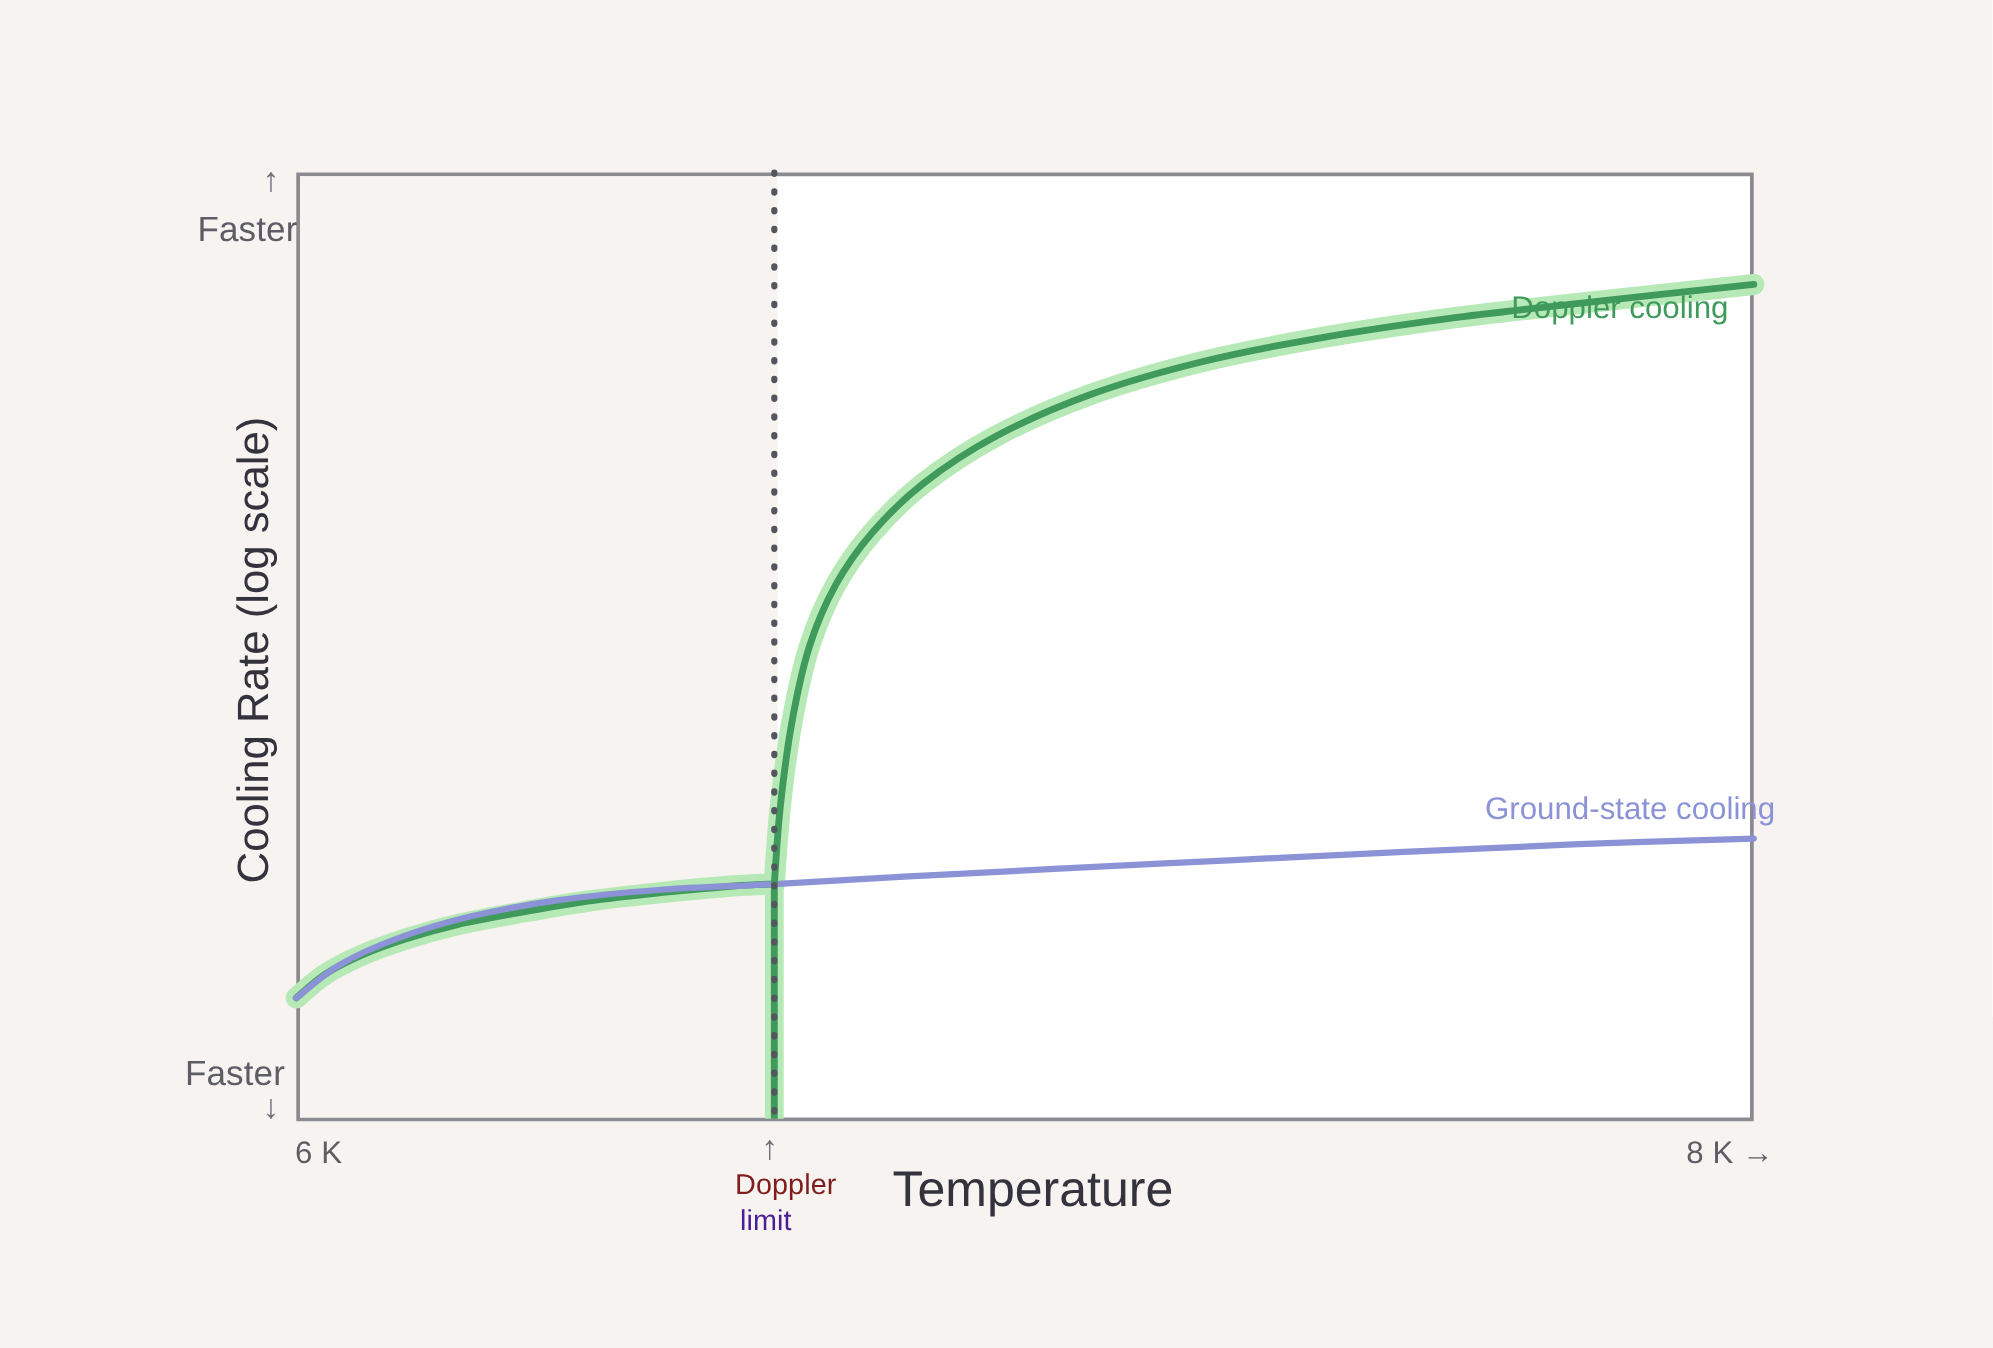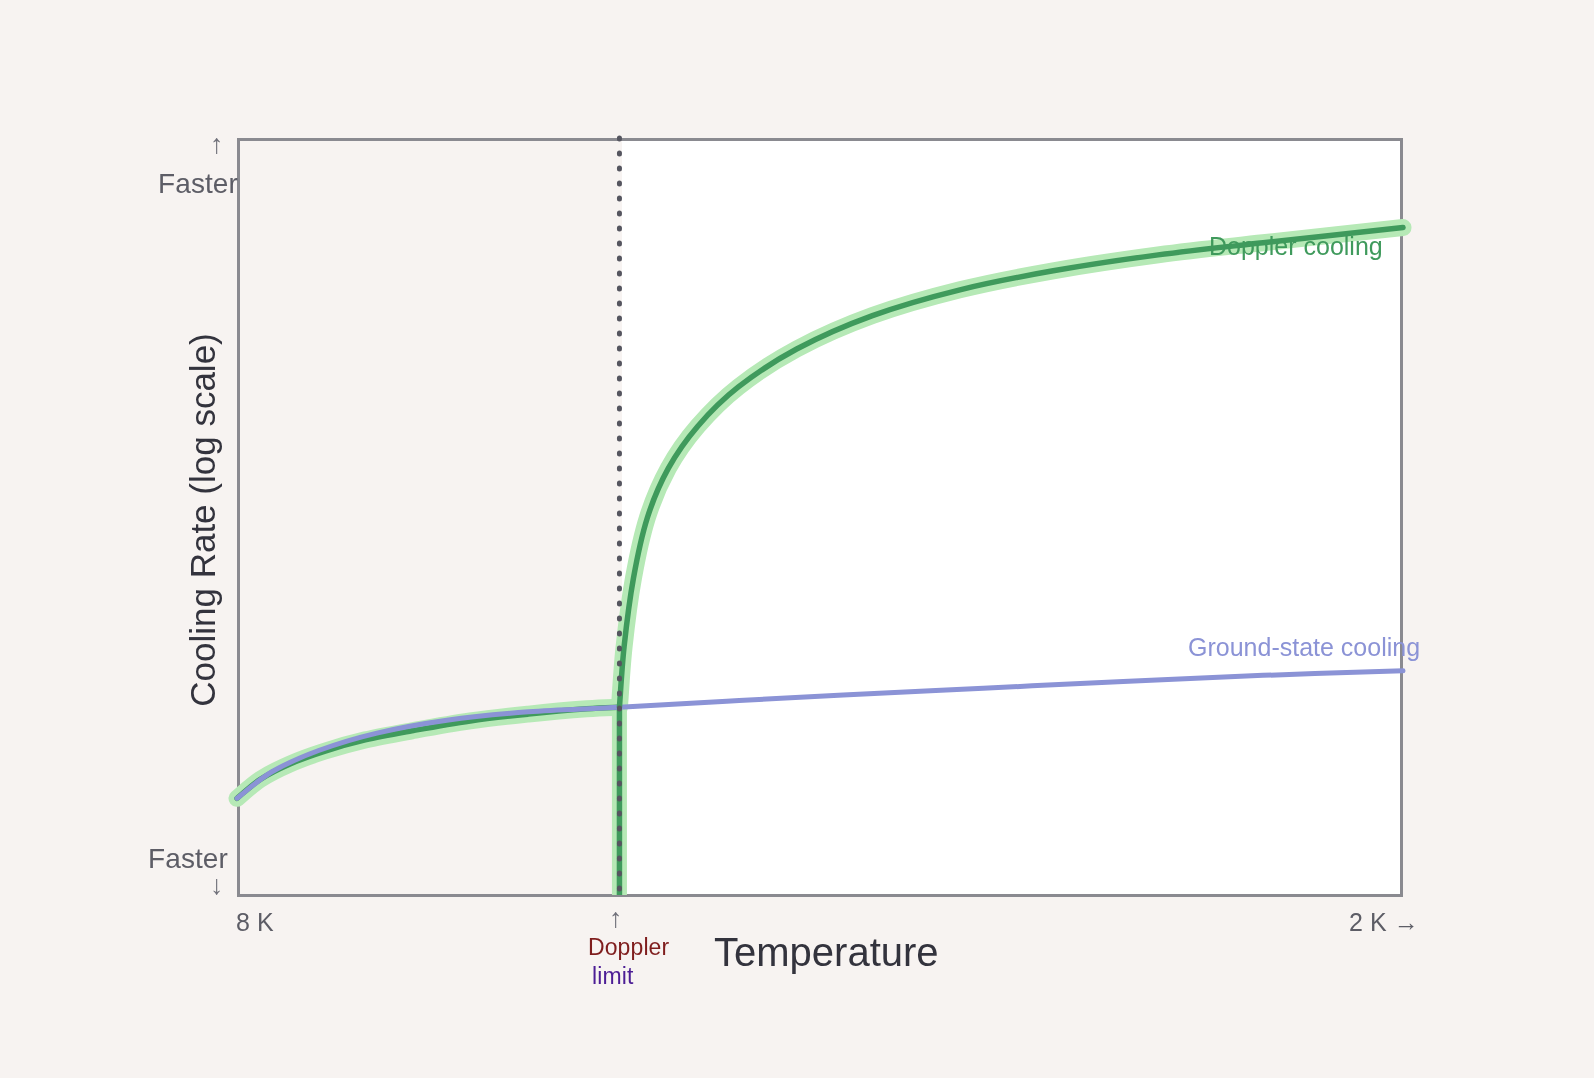--- a/index.html
+++ b/index.html
@@ -147,22 +147,22 @@
   </svg>
 
   <div class="arrow-glyph" id="faster-arrow">↑</div>
   <div class="axis-text" id="faster-label">Faster</div>
 
   <div class="axis-text" id="slower-label">Faster</div>
   <div class="arrow-glyph" id="slower-arrow">↓</div>
 
   <div id="y-axis-title">Cooling Rate (log scale)</div>
 
-  <div class="axis-text" id="x-zero-label">8 K</div>
-  <div class="axis-text" id="x-one-label">2 K →</div>
+  <div class="axis-text" id="x-zero-label">6 K</div>
+  <div class="axis-text" id="x-one-label">8 K →</div>
 
   <div class="arrow-glyph" id="doppler-arrow">↑</div>
   <div class="axis-text" id="doppler-line1">Doppler</div>
   <div class="axis-text" id="doppler-line2">limit</div>
 
   <div id="x-axis-title">Temperature</div>
 
   <div class="series-label" id="label-doppler-cooling" style="color:#3f9a5c;">Doppler cooling</div>
   <div class="series-label" id="label-ground-state-cooling" style="color:#8b93d6;margin-left:36px;">Ground-state cooling</div>
 

